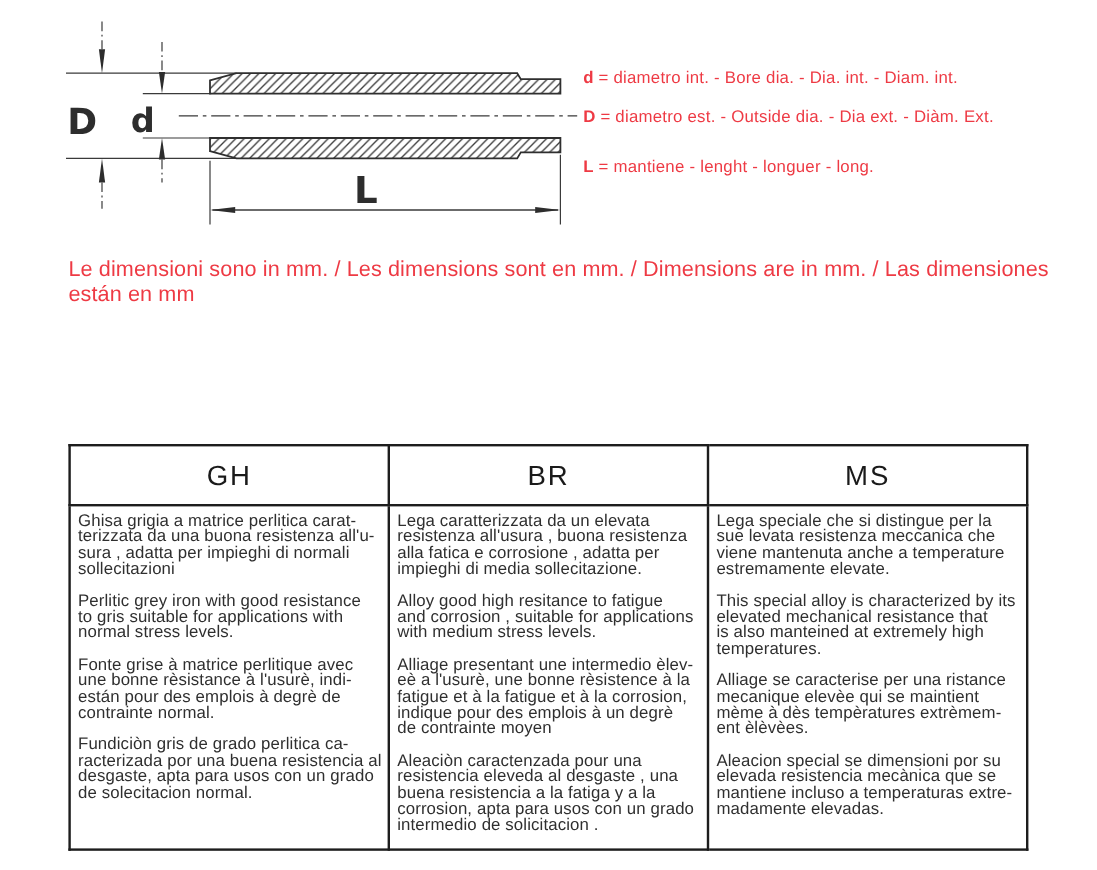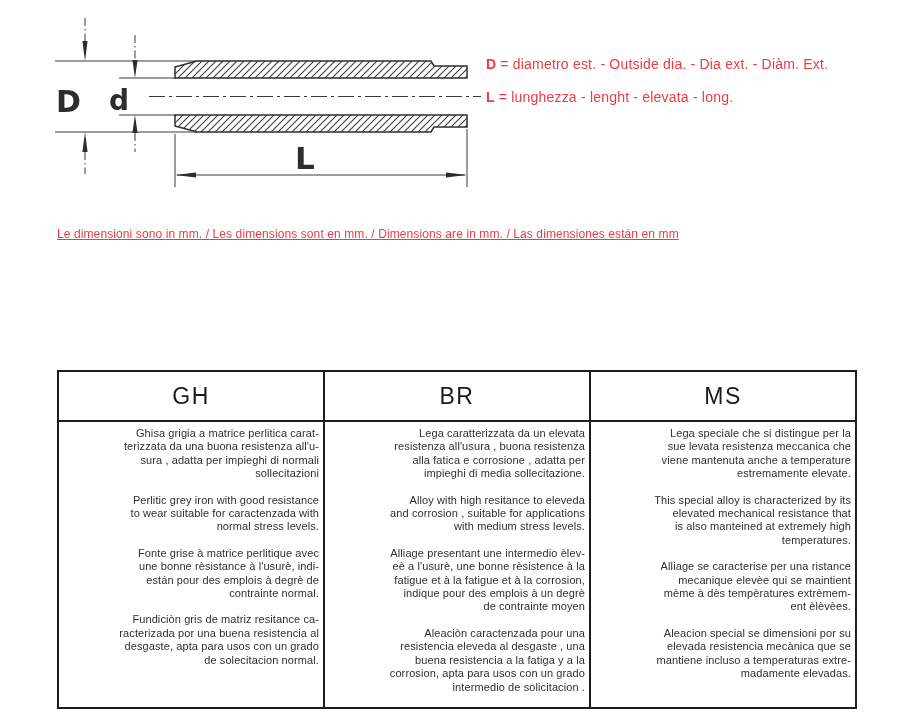--- a/index.html
+++ b/index.html
@@ -7,32 +7,32 @@
   body { font-family:"Liberation Sans", sans-serif; }
   .page { position:relative; width:914px; height:725px; background:#fff; }
 
   
   .drawing { position:absolute; left:45px; top:8px; width:440px; height:205px; }
   .drawing text { font-family:"DejaVu Sans", sans-serif; font-weight:bold; fill:#2d2d2d; }
 
   
   .legend { position:absolute; left:486px; top:56px; color:#ee3a44; font-size:14px; }
   .legend-row { margin-bottom:17px; line-height:16px; letter-spacing:0.2px; }
-  .legend-row:nth-child(2) { margin-bottom:15px; }
+  .legend-row:nth-child(2) { margin-bottom:25px; }
   .legend-row b { font-weight:bold; margin-right:4px; }
 
   
-  .note { position:absolute; left:57px; top:227px; color:#ee3a44; font-size:12px; letter-spacing:0.1px;text-decoration:underline; }
+  .note { position:absolute; left:57px; top:214px; color:#ee3a44; font-size:18px; letter-spacing:0.1px; }
 
   
   .materials { position:absolute; left:57px; top:370px; width:800px; border-collapse:collapse; table-layout:fixed; }
   .materials th, .materials td { border:2px solid #1d1d1d;margin-top:17px; }
   .materials th { height:50px; font-size:23px; font-weight:normal; letter-spacing:1.5px; color:#1a1a1a; text-align:center; vertical-align:middle; }
   .materials td { vertical-align:top; padding:5px 4px 0 6px; height:277px; }
-  .cell-par { font-size:11px; line-height:13.4px; color:#2f2f2f; white-space:pre-line; margin-bottom:13px; letter-spacing:0.1px;text-align:right; }
+  .cell-par { font-size:14px; line-height:13.4px; color:#2f2f2f; white-space:pre-line; margin-bottom:13px; letter-spacing:0.1px; }
 </style>
 </head>
 <body>
 
 <div class="page">
 
   <svg class="drawing" viewBox="0 0 440 205">
     <defs>
       <pattern id="hatch" width="7" height="7" patternUnits="userSpaceOnUse">
         <path d="M0,7 L7,0" stroke="#3a3a3a" stroke-width="1.1"></path>
@@ -79,24 +79,27 @@
       <polygon points="422,167 401,164.5 401,169.5" fill="#2d2d2d"></polygon>
     </g>
 
     <text x="11" y="104" font-size="30">D</text>
     <text x="64" y="102" font-size="28">d</text>
     <text x="250" y="161" font-size="31">L</text>
   </svg>
 
   <div class="legend">
     <div class="legend-row">
+      <b>d</b><span>= diametro int. - Bore dia. - Dia. int. - Diam. int.</span>
+    </div>
+    <div class="legend-row">
       <b>D</b><span>= diametro est. - Outside dia. - Dia ext. - Diàm. Ext.</span>
     </div>
     <div class="legend-row">
-      <b>L</b><span>= lunghezza - lenght - elevata - long.</span>
+      <b>L</b><span>= mantiene - lenght - longuer - long.</span>
     </div>
   </div>
 
   <div class="note">Le dimensioni sono in mm. / Les dimensions sont en mm. / Dimensions are in mm. / Las dimensiones están en mm</div>
 
   <table class="materials">
     <thead>
       <tr>
         <th>GH</th>
         <th>BR</th>
@@ -104,37 +107,37 @@
       </tr>
     </thead>
     <tbody>
       <tr>
         <td>
           <p class="cell-par">Ghisa grigia a matrice perlitica carat-
 terizzata da una buona resistenza all'u-
 sura , adatta per impieghi di normali
 sollecitazioni</p>
           <p class="cell-par">Perlitic grey iron with good resistance
-to wear suitable for caractenzada with
+to gris suitable for applications with
 normal stress levels.</p>
           <p class="cell-par">Fonte grise à matrice perlitique avec
 une bonne rèsistance à l'usurè, indi-
 están pour des emplois à degrè de
 contrainte normal.</p>
-          <p class="cell-par">Fundiciòn gris de matriz resitance ca-
+          <p class="cell-par">Fundiciòn gris de grado perlitica ca-
 racterizada por una buena resistencia al
 desgaste, apta para usos con un grado
 de solecitacion normal.</p>
         </td>
         <td>
           <p class="cell-par">Lega caratterizzata da un elevata
 resistenza all'usura , buona resistenza
 alla fatica e corrosione , adatta per
 impieghi di media sollecitazione.</p>
-          <p class="cell-par">Alloy with high resitance to eleveda
+          <p class="cell-par">Alloy good high resitance to fatigue
 and corrosion , suitable for applications
 with medium stress levels.</p>
           <p class="cell-par">Alliage presentant une intermedio èlev-
 eè a l'usurè, une bonne rèsistence à la
 fatigue et à la fatigue et à la corrosion,
 indique pour des emplois à un degrè
 de contrainte moyen</p>
           <p class="cell-par">Aleaciòn caractenzada pour una
 resistencia eleveda al desgaste , una
 buena resistencia a la fatiga y a la

